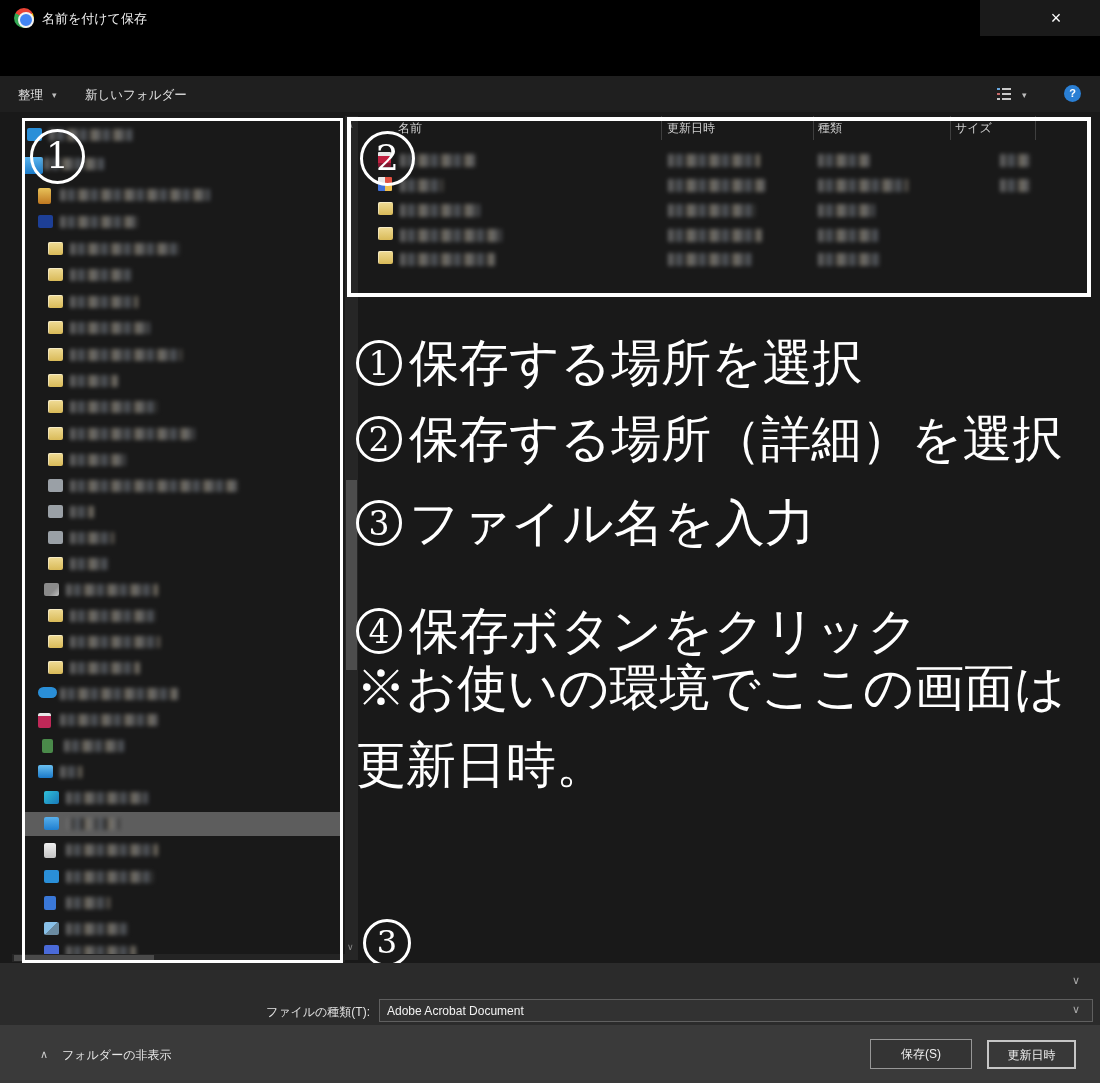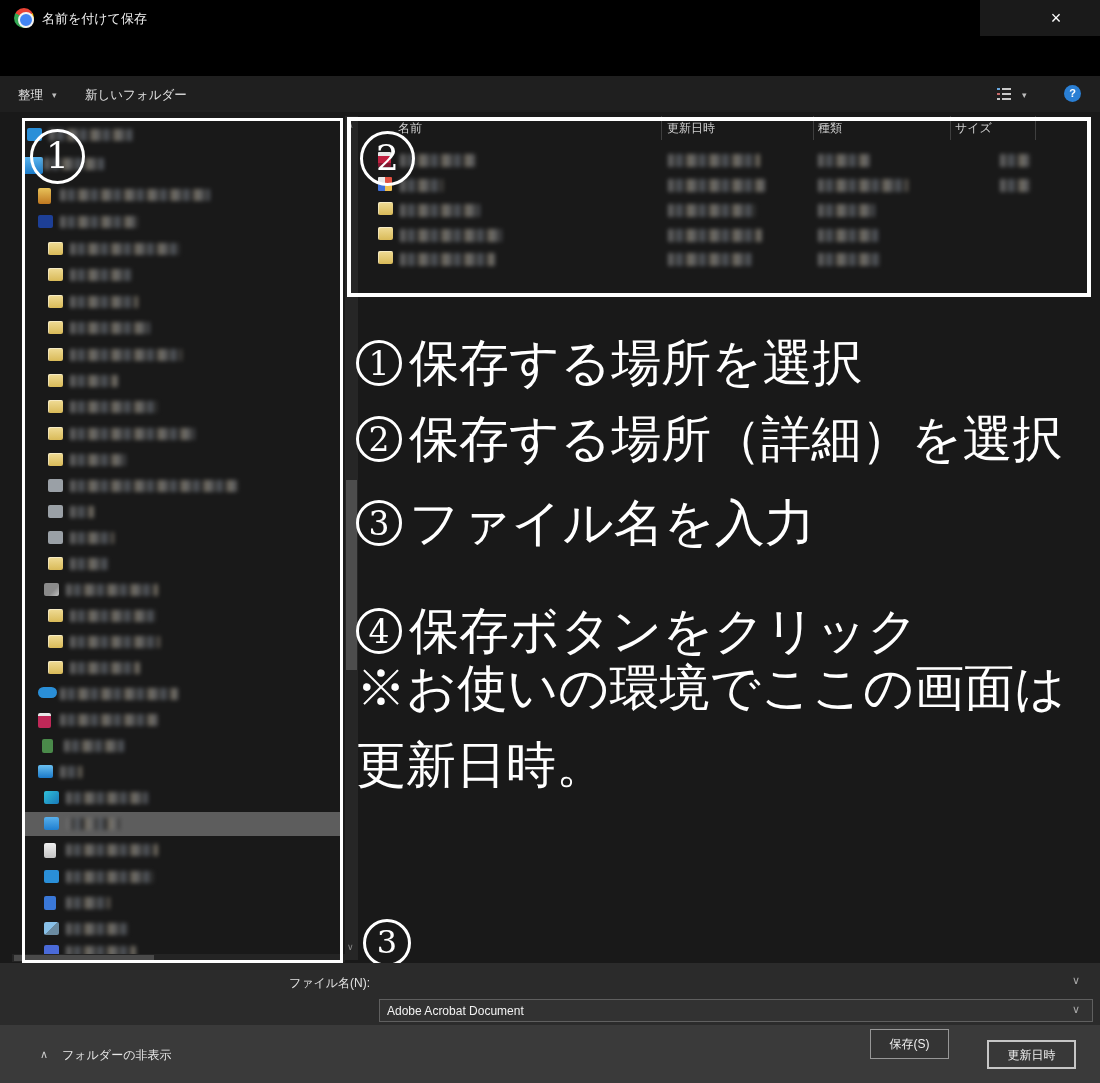--- a/index.html
+++ b/index.html
@@ -360,29 +360,29 @@
     <div class="abs anno-circle" style="left: 791px; top: 1033px; width: 47px; height: 47px; line-height: 39px; font-size: 31px;">4</div>
     <div class="abs anno-line" style="top: 330px;"><span class="anno-badge">1</span><span>保存する場所を選択</span></div>
     <div class="abs anno-line" style="top: 406px;"><span class="anno-badge">2</span><span>保存する場所（詳細）を選択</span></div>
     <div class="abs anno-line" style="top: 490px;"><span class="anno-badge">3</span><span>ファイル名を入力</span></div>
     <div class="abs anno-line" style="top: 566px; margin-top: 32px;"><span class="anno-badge">4</span><span>保存ボタンをクリック</span></div>
     <div class="abs anno-line" style="top: 655px;"><span>※お使いの環境でここの画面は</span></div>
     <div class="abs anno-line" style="top: 732px;"><span>更新日時。</span></div>
   </div>
 
 <div class="abs fields">
-  <div class="abs field-label" style="left:0;top:12px">ファイル名(N):</div>
   <span class="abs dd-chev" style="left:1072px;top:11px">∨</span>
 
+  <div class="abs field-label" style="left:0;top:41px">ファイルの種類(T):</div>
   <div class="abs field-box" style="top:36px;height:23px;background:#323232">
     <span>Adobe Acrobat Document</span>
   </div>
   <span class="abs dd-chev" style="left:1072px;top:40px">∨</span>
 </div>
 
 <div class="abs bottombar">
   <span class="abs" style="left:40px;top:23px;font-size:11px;color:#ccc">∧</span>
   <span class="abs" style="left:62px;top:22px;font-size:12px">フォルダーの非表示</span>
 
-  <div class="abs btn" style="left:870px;top:4px;width:79px;height:30px;line-height:28px;border:1px solid #979797">保存(S)</div>
+  <div class="abs btn" style="left:870px;top:14px;width:102px;height:30px;line-height:28px;border:1px solid #979797">保存(S)</div>
   <div class="abs btn" style="left:987px;top:15px;width:89px;height:29px;line-height:27px;border:2px solid #c6c6c6;background:#383838">更新日時</div>
 
 </div>
 
 </body></html>

